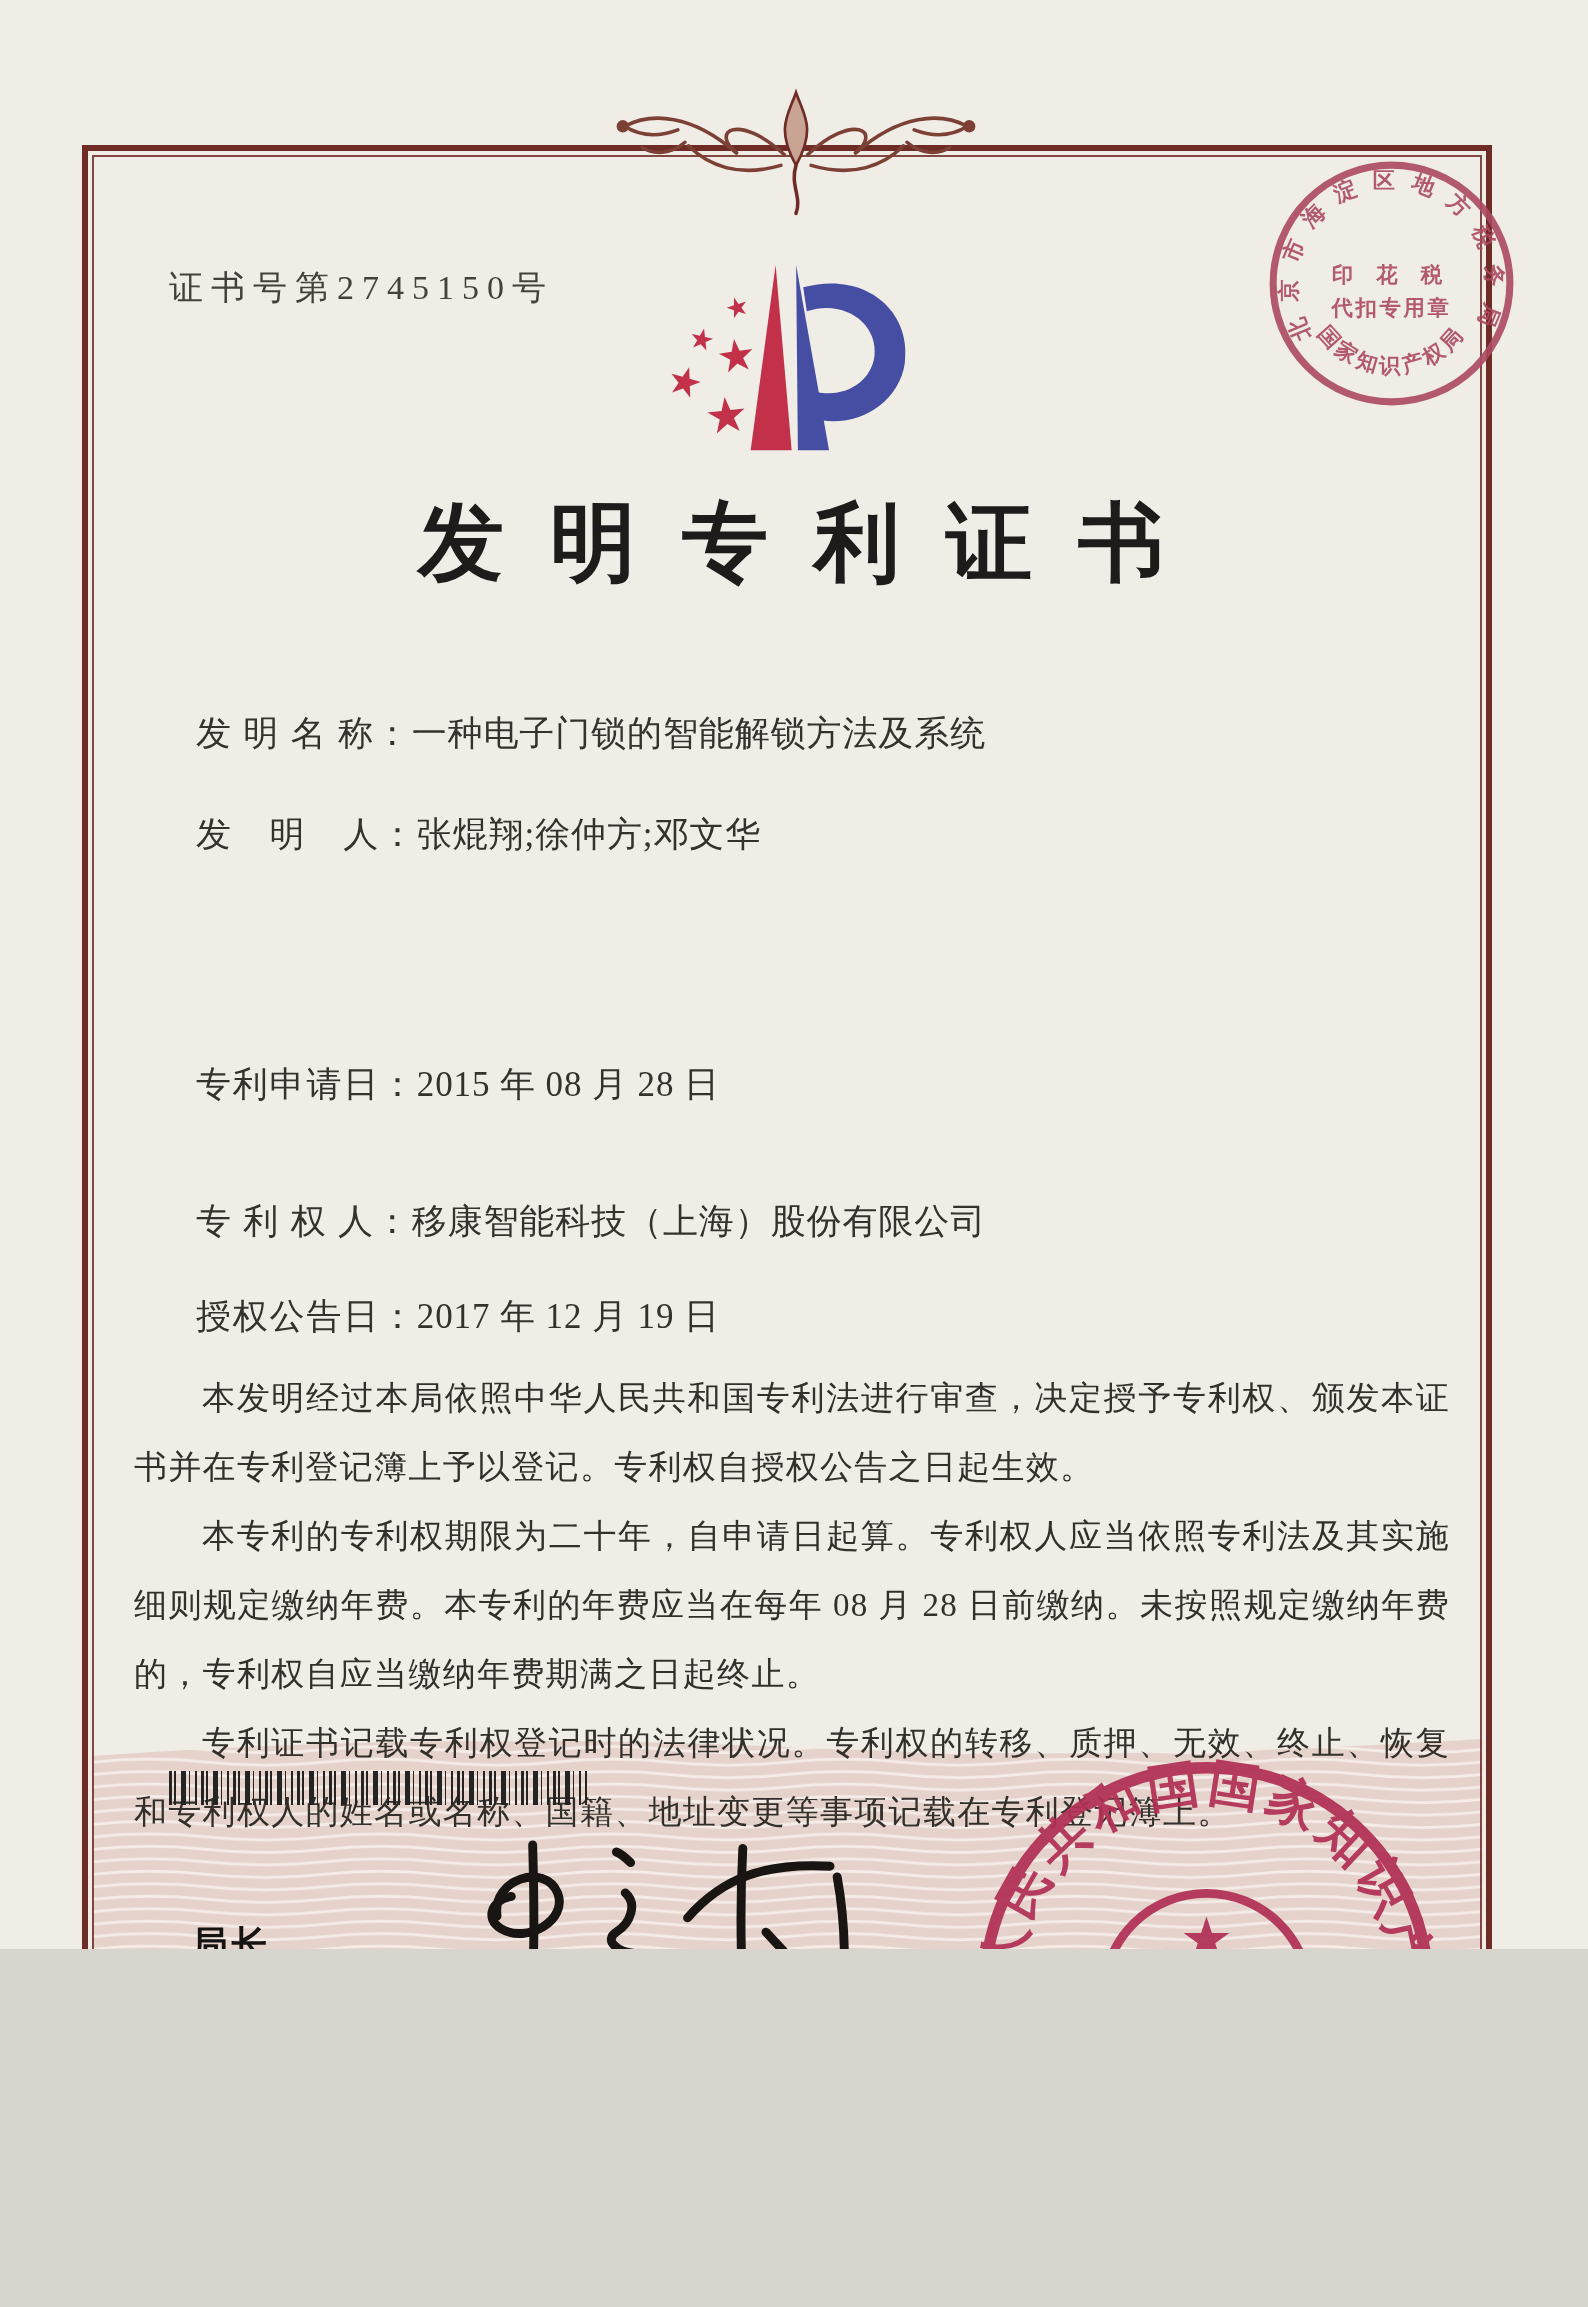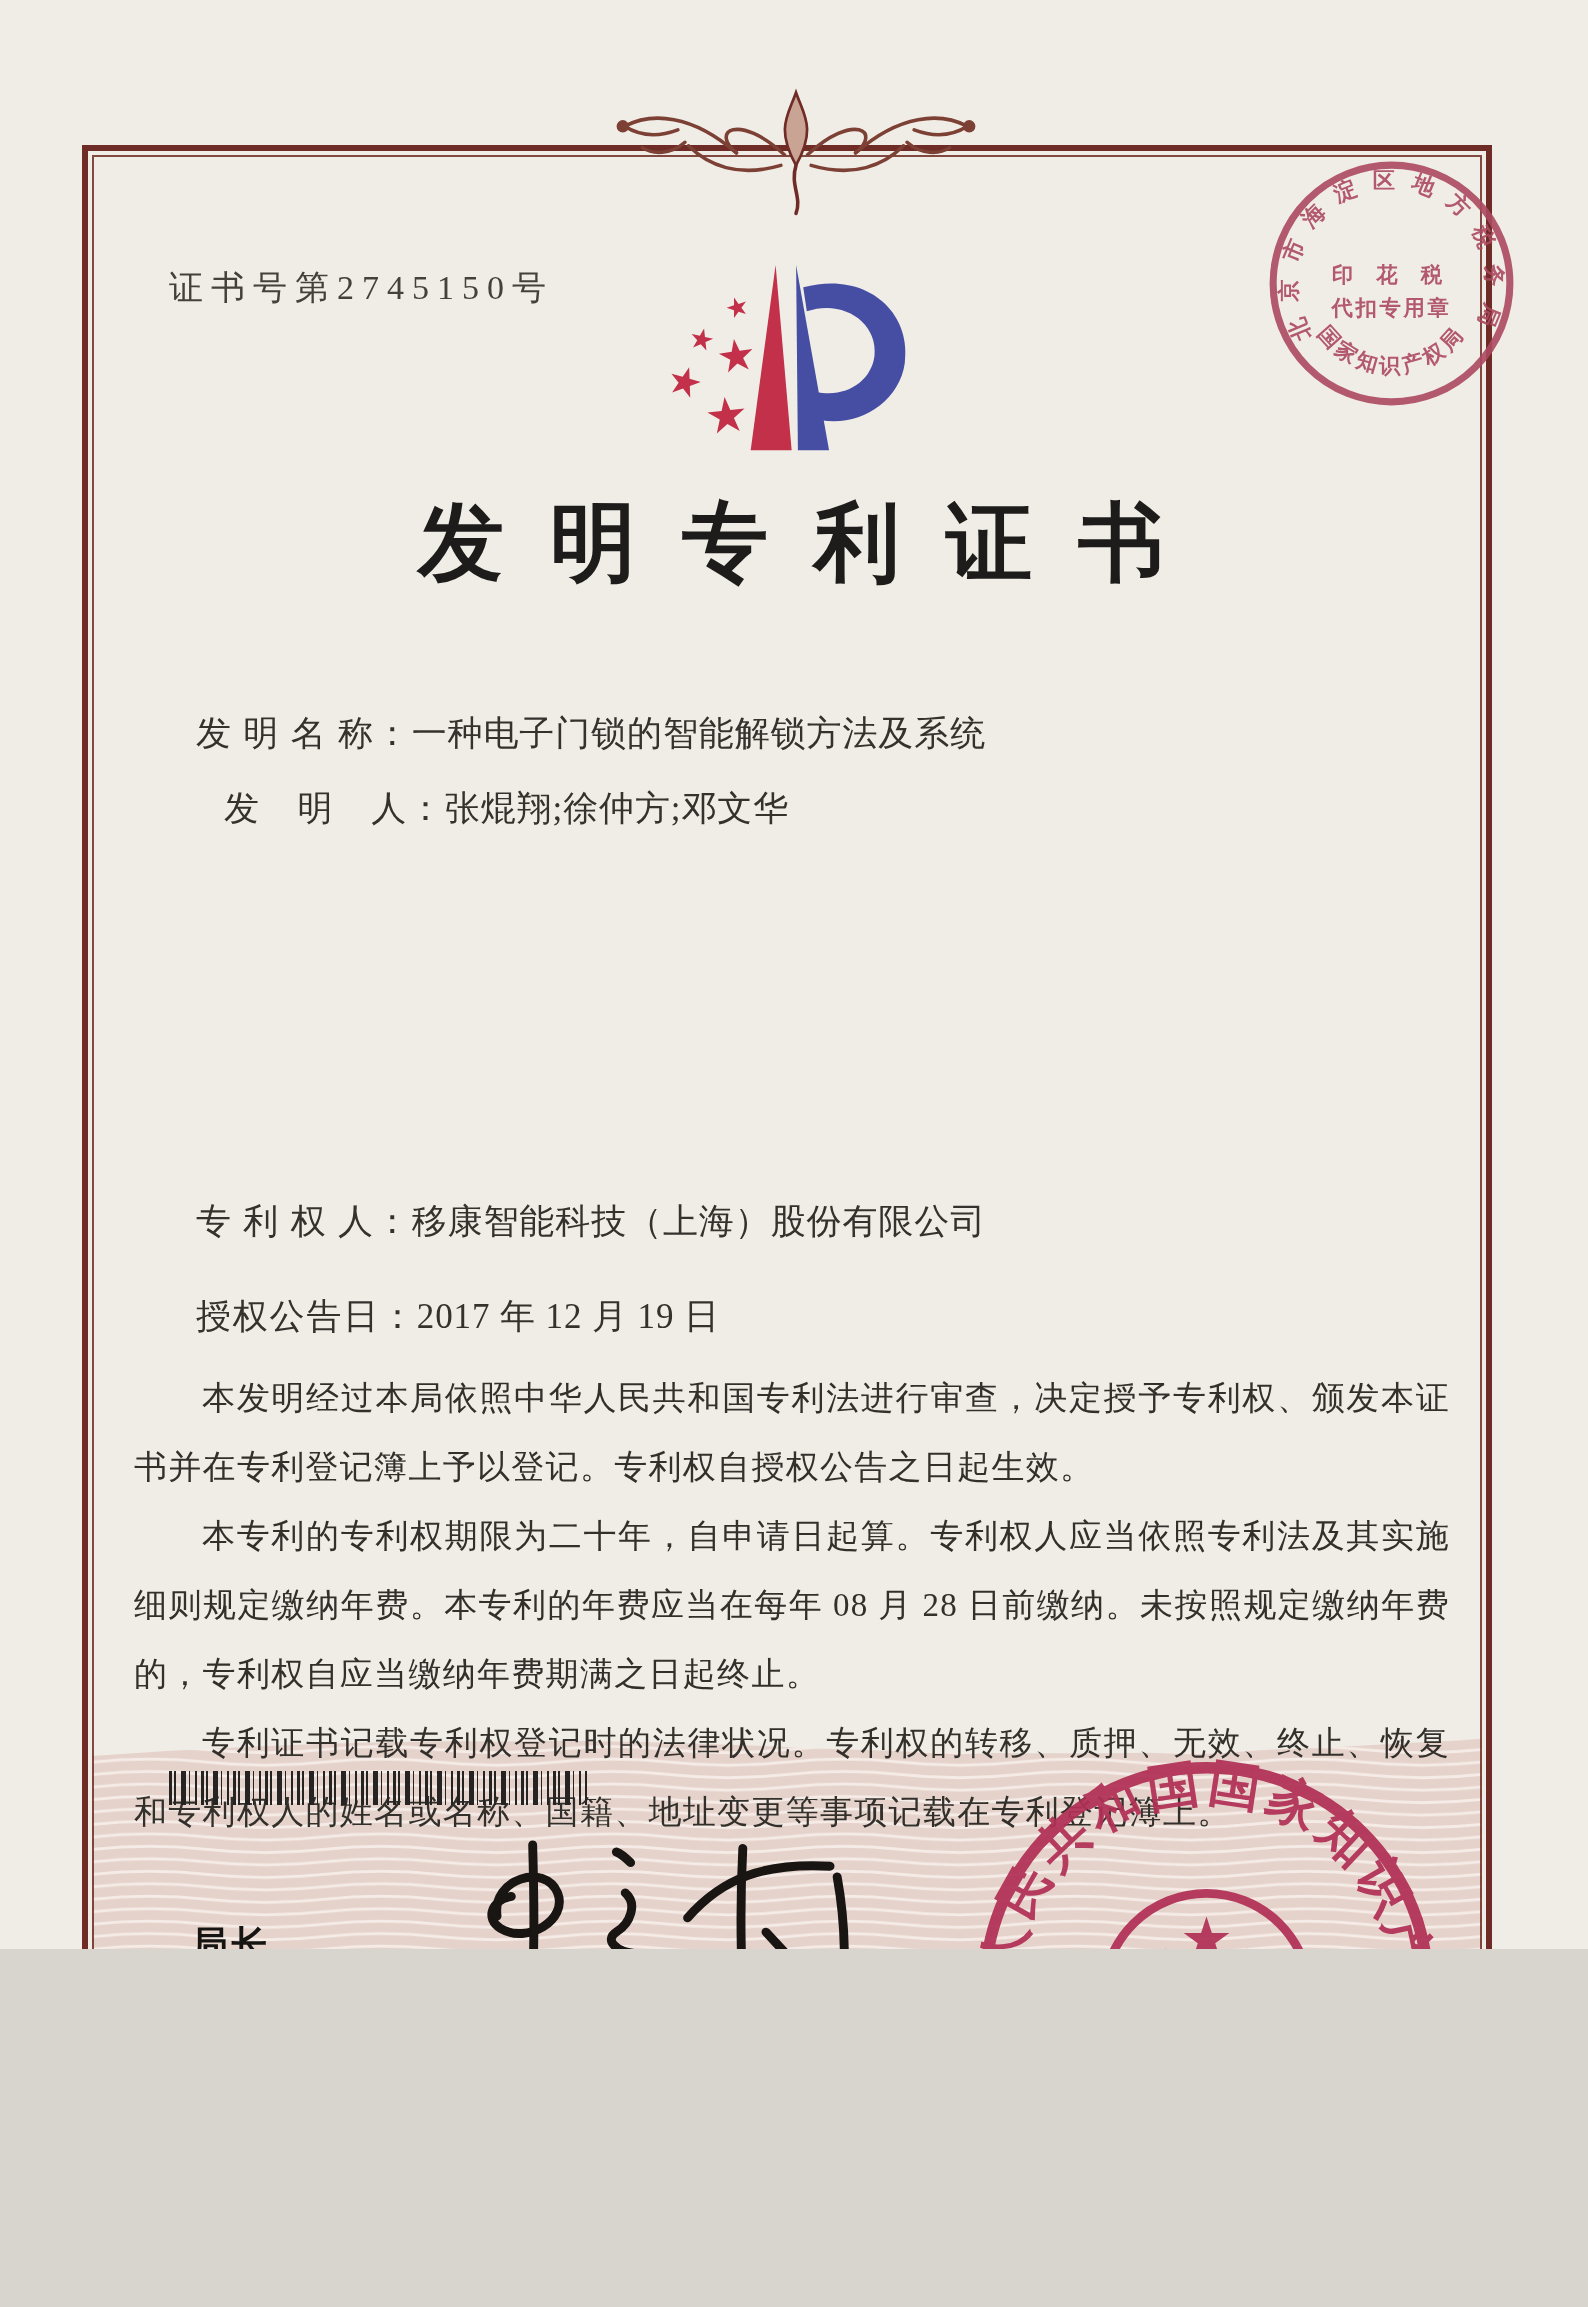--- a/index.html
+++ b/index.html
@@ -24,21 +24,21 @@
   .logo{ position:absolute; left:650px; top:256px; width:294px; height:214px; z-index:4;}
   .tax-stamp{ position:absolute; left:1258px; top:150px; width:267px; height:267px; z-index:6; opacity:.9;}
   .title{
     position:absolute; left:82px; top:481px; width:1410px; text-align:center;
     font-size:86px; font-weight:700; letter-spacing:46px; text-indent:46px;
     color:#1d1c1a; z-index:4; margin:4px;
   }
   .field-row{ position:absolute; left:196px; font-size:35px; color:#35322e; z-index:4; white-space:nowrap;}
   .field-row .lbl{ letter-spacing:1.8px; }
   .field-row .val{ letter-spacing:0.9px; }
-  .f0{top:710px;} .f1{top:785px;margin-left:28px;} .f2{top:943px;} .f3{top:1061px;} .f4{top:1178px;margin-top:20px;} .f5{top:1293px;}
+  .f0{top:710px;} .f1{top:811px;} .f2{top:943px;} .f3{top:1061px;} .f4{top:1178px;margin-top:20px;} .f5{top:1293px;}
   .body-text{
     position:absolute; left:134px; top:1364px; width:1316px; z-index:4;
     font-size:33px; line-height:69px; text-align:justify; color:#33302c; letter-spacing:1.3px;
   }
   .body-text p{ margin:0; text-indent:68px; }
   .wave-band{ position:absolute; left:92px; top:1731px; width:1390px; height:456px; z-index:1; }
   .barcode{
     position:absolute; left:169px; top:1771px; width:418px; height:34px; z-index:4;
     background-image:repeating-linear-gradient(90deg,
       #262422 0 2.7px, transparent 2.7px 5.3px,
@@ -135,20 +135,23 @@
     <text x="150" y="185" text-anchor="middle" font-size="24" font-weight="700" fill="#ad4a60" letter-spacing="3">代扣专用章</text>
   </svg>
 
   <h1 class="title">发明专利证书</h1>
 
   <div class="field-row f0">
     <span class="lbl">发 明 名 称：</span><span class="val">一种电子门锁的智能解锁方法及系统</span>
   </div>
   <div class="field-row f1">
     <span class="lbl">发　明　人：</span><span class="val">张焜翔;徐仲方;邓文华</span>
+  </div>
+  <div class="field-row f3">
+    <span class="lbl">专利申请日：</span><span class="val">2015 年 08 月 28 日</span>
   </div>
   <div class="field-row f4">
     <span class="lbl">专 利 权 人：</span><span class="val">移康智能科技（上海）股份有限公司</span>
   </div>
   <div class="field-row f5">
     <span class="lbl">授权公告日：</span><span class="val">2017 年 12 月 19 日</span>
   </div>
 
   <div class="body-text">
     <p>本发明经过本局依照中华人民共和国专利法进行审查，决定授予专利权、颁发本证书并在专利登记簿上予以登记。专利权自授权公告之日起生效。</p>

